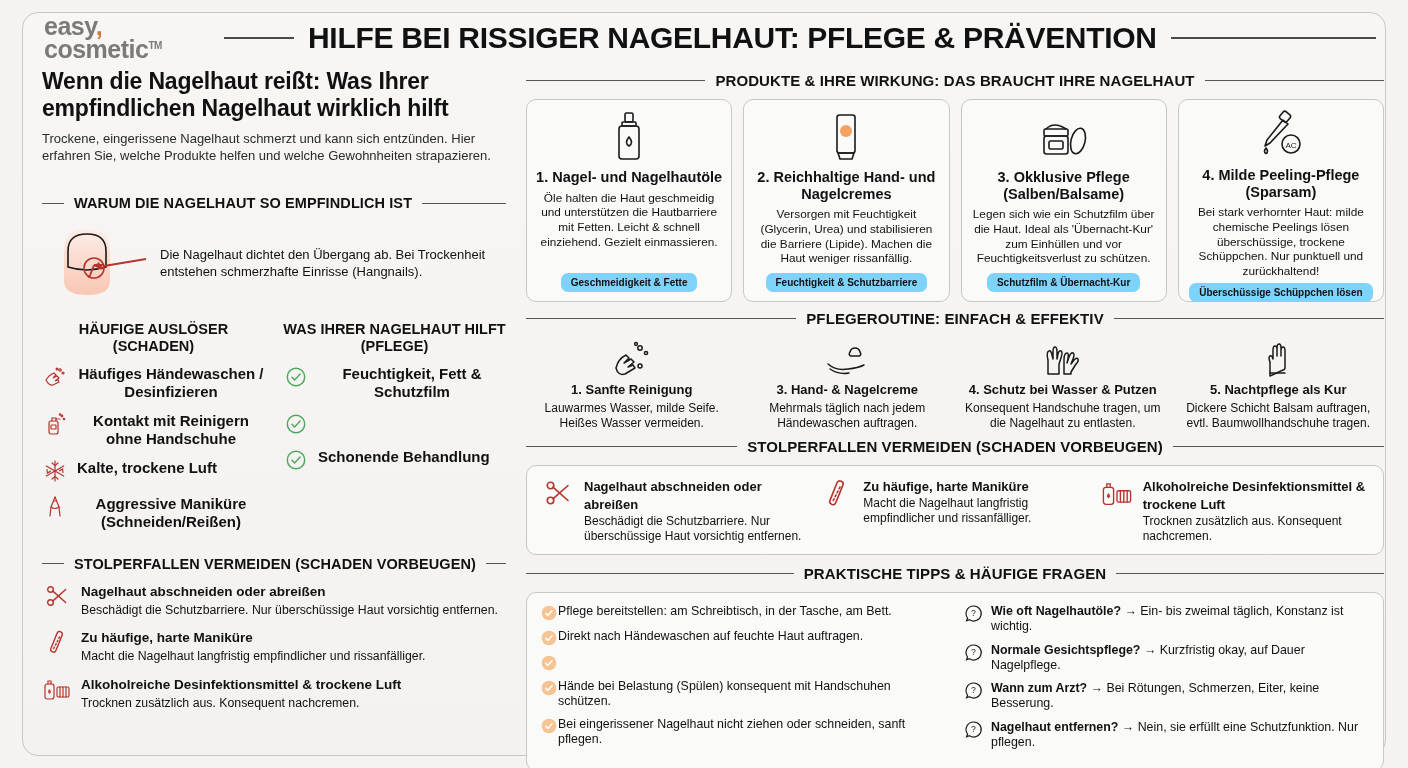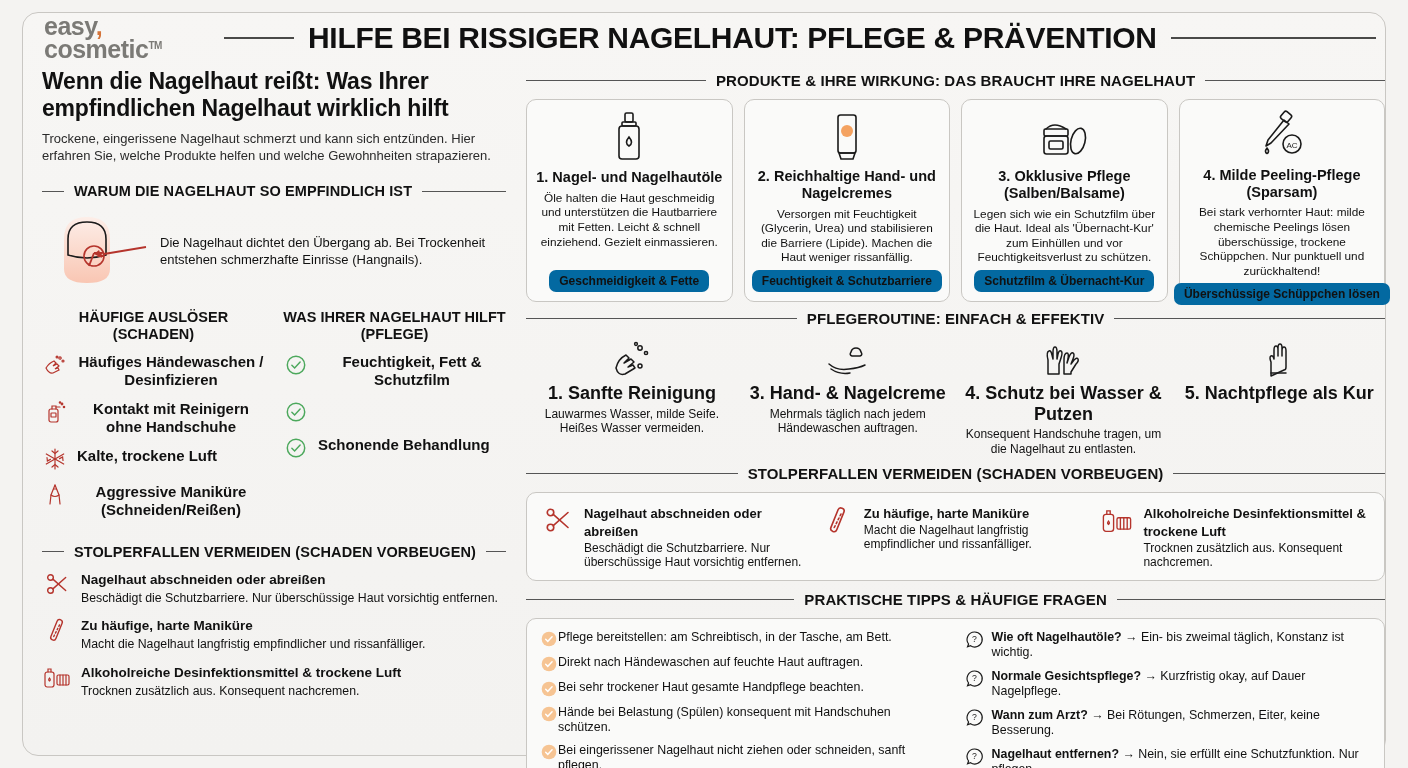--- a/index.html
+++ b/index.html
@@ -78,21 +78,21 @@
   }
   .col-left{flex:0 0 492px;padding:0 6px 0 22px;box-sizing:border-box;}
   .col-right{flex:1 1 auto;padding-right:6px;box-sizing:border-box;}
 
   
   .lead-title{
     font-size:23px;line-height:1.17;font-weight:bold;margin:2px 0 8px 0;
     letter-spacing:-0.2px;
   }
   .lead-sub{
-    font-size:13px;line-height:1.32;color:#2a2a2a;margin-bottom:19px;
+    font-size:13px;line-height:1.32;color:#2a2a2a;margin-bottom:31px;
   }
   .sec-head{
     display:flex;align-items:center;gap:10px;
     margin:6px 0 10px 0;
   }
   .sec-head .line{height:0;border-top:1.6px solid #555;flex:0 0 22px;}
   .sec-head .line.grow{flex:1 1 auto;}
   .sec-head .txt{
     font-size:14.5px;font-weight:bold;letter-spacing:0.1px;white-space:nowrap;
   }
@@ -130,32 +130,32 @@
     padding:10px 9px 9px 9px;
     box-sizing:border-box;
     display:flex;flex-direction:column;align-items:center;
     text-align:center;
     height:203px;
   }
   .card .cico{height:56px;display:flex;align-items:center;justify-content:flex-end;}
   .card .ctitle{font-size:14.5px;font-weight:bold;line-height:1.15;margin:3px 0 5px 0;}
   .card .cdesc{font-size:11.8px;line-height:1.24;flex:1 1 auto;}
   .badge{
-    background:#0369a1;
+    background:#7dd3fc;
     border-radius:7px;
-    font-size:12px;font-weight:bold;
+    font-size:10px;font-weight:bold;
     padding:4px 10px;
     margin-top:5px;
     white-space:nowrap;
   }
 
   .routine{display:flex;gap:4px;margin:6px 0 8px 0;}
   .step{flex:1 1 0;min-width:0;text-align:center;padding:0 2px;}
   .step .sico{height:46px;display:flex;align-items:center;justify-content:center;}
-  .step .stitle{font-size:18px;font-weight:bold;line-height:1.15;margin-bottom:3px;}
+  .step .stitle{font-size:13px;font-weight:bold;line-height:1.15;margin-bottom:3px;}
   .step .sdesc{font-size:12px;line-height:1.22;}
 
   .panel{
     background:#fafaf9;
     border:1.5px solid #c9c7c3;
     border-radius:10px;
     padding:11px 14px;
     box-sizing:border-box;
   }
   .pitfalls{display:flex;gap:10px;}
@@ -475,20 +475,21 @@
             <div class="sdesc">Konsequent Handschuhe tragen, um die Nagelhaut zu entlasten.</div>
           </div>
           <div class="step">
             <div class="sico">
               <svg width="44" height="40" viewBox="0 0 44 40" fill="none" stroke="#1a1a1a" stroke-width="1.5" stroke-linecap="round" stroke-linejoin="round">
                 <path d="M14 36 V22 q-2-5 0-6 q2-1 3 3 V10 q0-4 2-4 q2 0 2 4 v6 V8 q0-4 2-4 q2 0 2 4 v8 v-5 q0-4 2-4 q2 0 2 4 v16 q0 3-2 3z"></path>
                 <line x1="14" y1="33" x2="29" y2="33"></line>
               </svg>
             </div>
             <div class="stitle">5. Nachtpflege als Kur</div>
+            <div class="sdesc">Dickere Schicht Balsam auftragen, evtl. Baumwollhandschuhe tragen.</div>
           </div>
         </div>
 
         <div class="sec-head center">
           <div class="line grow"></div>
           <div class="txt">STOLPERFALLEN VERMEIDEN (SCHADEN VORBEUGEN)</div>
           <div class="line grow"></div>
         </div>
 
         <div class="panel pitfalls">
@@ -565,21 +566,20 @@
                   </span>
                   <span class="tx">Direkt nach Händewaschen auf feuchte Haut auftragen.</span>
                 </li>
                 <li>
                   <span class="ico">
                     <svg width="16" height="16" viewBox="0 0 24 24">
                         <circle cx="12" cy="12" r="11" fill="#f6c493"></circle>
                         <path d="M7 12.3 l3.2 3.2 6.4-6.8" fill="none" stroke="#ffffff" stroke-width="2.2" stroke-linecap="round"></path>
                       </svg>
                   </span>
-                  <span class="tx">Bei sehr trockener Haut gesamte Handpflege beachten.</span>
                 </li>
                 <li>
                   <span class="ico">
                     <svg width="16" height="16" viewBox="0 0 24 24">
                         <circle cx="12" cy="12" r="11" fill="#f6c493"></circle>
                         <path d="M7 12.3 l3.2 3.2 6.4-6.8" fill="none" stroke="#ffffff" stroke-width="2.2" stroke-linecap="round"></path>
                       </svg>
                   </span>
                   <span class="tx">Hände bei Belastung (Spülen) konsequent mit Handschuhen schützen.</span>
                 </li>

